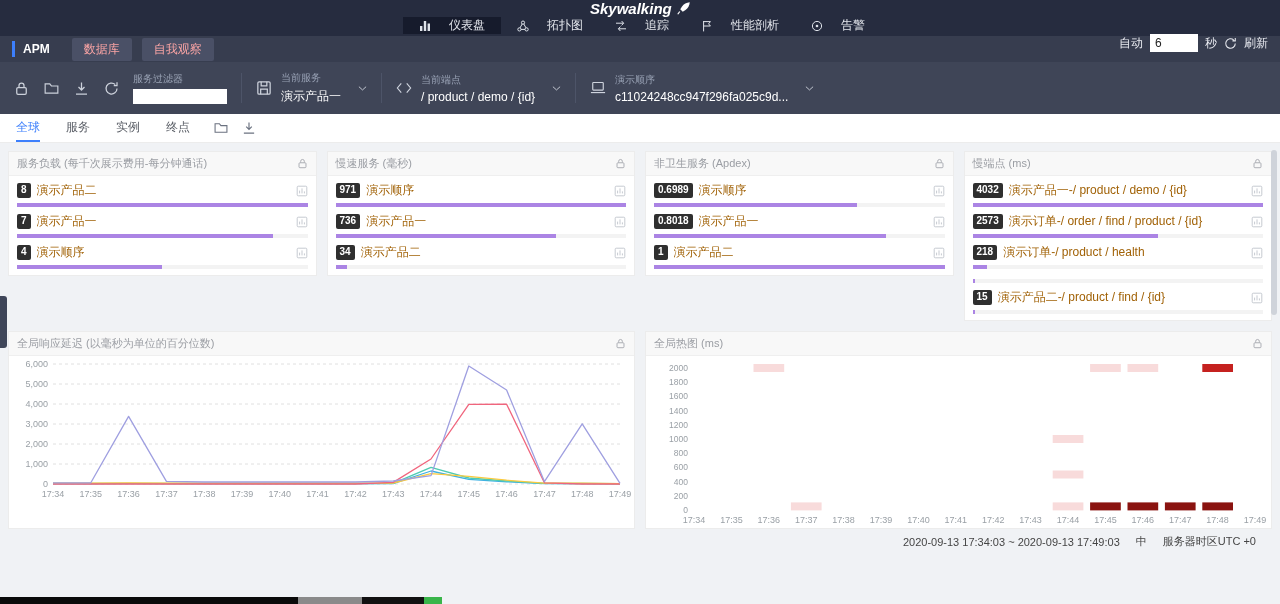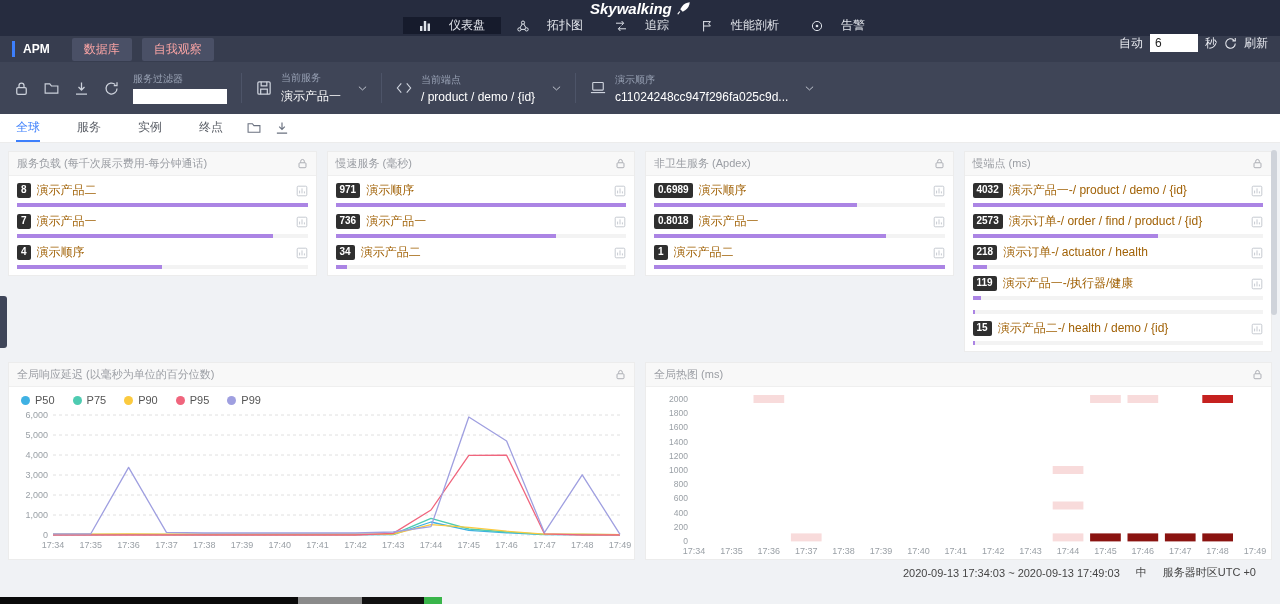--- a/index.html
+++ b/index.html
@@ -37,21 +37,21 @@
   .filter-group input { width:94px; height:15px; border:none; background:#fff; font-family:inherit; }
   .v-divider { width:1px; height:30px; background:#4d5468; }
   .selector { display:flex; align-items:center; gap:9px; cursor:pointer; }
   .selector .main-icon { width:16px; height:16px; color:#cfd4de; }
   .sel-label { font-size:10px; color:#98a1b4; margin-bottom:3px; }
   .sel-value { font-size:12px; color:#fff; }
   .selector .chev { width:9px; height:9px; color:#cfd4de; margin-left:8px; }
 
   
   .view-tabs { height:29px; background:#fff; display:flex; align-items:center; padding:0 16px; border-bottom:1px solid #ececec; }
-  .tabs-list { display:flex; gap:37px; height:100%; margin-right:24px; }
+  .tabs-list { display:flex; gap:26px; height:100%; margin-right:24px; }
   .view-tab { font-size:12px; color:#5a5e66; display:flex; align-items:center; height:100%; border-bottom:2px solid transparent; cursor:pointer; }
   .view-tab.active { color:#3d7ffc; border-bottom-color:#3d7ffc; }
   .view-tabs .tab-icon { width:14px; height:14px; color:#6b7280; margin-right:14px; cursor:pointer; }
 
   
   .content { padding:8px; }
   .panels-grid { display:grid; grid-template-columns:repeat(4,1fr); gap:10px; align-items:start; }
   .panel { background:#fff; border:1px solid #ececec; }
   .panel-header { height:24px; display:flex; align-items:center; background:#f8f8f8; border-bottom:1px solid #efefef; padding:0 8px; font-size:11px; color:#9a9da3; }
   .panel-header .lock { margin-left:auto; width:11px; height:11px; color:#a6a9af; cursor:pointer; }
@@ -480,56 +480,41 @@
                   </svg>
                 </span>
               </div>
               <div class="row-bar">
                 <div class="row-fill" style="width: 64%; background: rgb(171, 132, 228);"></div>
               </div>
             </div>
             <div class="metric-row">
               <div class="row-top">
                 <span class="badge">218</span>
-                <span class="row-name">演示订单-/ actuator / health</span>
+                <span class="row-name">演示订单-/ product / health</span>
                 <span class="icon row-icon">
                   <svg viewBox="0 0 12 12" fill="none" stroke="currentColor">
                     <rect x="1.2" y="1.2" width="9.6" height="9.6" rx="1"></rect>
                     <path d="M3.6 8.4V5.6M6 8.4V3.4M8.4 8.4V6.4"></path>
                   </svg>
                 </span>
               </div>
               <div class="row-bar">
                 <div class="row-fill" style="width: 5%; background: rgb(171, 132, 228);"></div>
               </div>
             </div>
             <div class="metric-row">
-              <div class="row-top">
-                <span class="badge">119</span>
-                <span class="row-name">演示产品一-/执行器/健康</span>
-                <span class="icon row-icon">
-                  <svg viewBox="0 0 12 12" fill="none" stroke="currentColor">
-                    <rect x="1.2" y="1.2" width="9.6" height="9.6" rx="1"></rect>
-                    <path d="M3.6 8.4V5.6M6 8.4V3.4M8.4 8.4V6.4"></path>
-                  </svg>
-                </span>
-              </div>
-              <div class="row-bar">
-                <div class="row-fill" style="width: 3%; background: rgb(171, 132, 228);"></div>
-              </div>
-            </div>
-            <div class="metric-row">
               <div class="row-bar">
                 <div class="row-fill" style="width: 1%; background: rgb(171, 132, 228);"></div>
               </div>
             </div>
             <div class="metric-row">
               <div class="row-top">
                 <span class="badge">15</span>
-                <span class="row-name">演示产品二-/ health / demo / {id}</span>
+                <span class="row-name">演示产品二-/ product / find / {id}</span>
                 <span class="icon row-icon">
                   <svg viewBox="0 0 12 12" fill="none" stroke="currentColor">
                     <rect x="1.2" y="1.2" width="9.6" height="9.6" rx="1"></rect>
                     <path d="M3.6 8.4V5.6M6 8.4V3.4M8.4 8.4V6.4"></path>
                   </svg>
                 </span>
               </div>
               <div class="row-bar">
                 <div class="row-fill" style="width: 1%; background: rgb(171, 132, 228);"></div>
               </div>
@@ -542,42 +527,20 @@
       <div class="panel chart-panel">
         <div class="panel-header">
           <span>全局响应延迟 (以毫秒为单位的百分位数)</span>
           <span class="icon lock">
               <svg viewBox="0 0 12 12" fill="none" stroke="currentColor">
                 <rect x="2.2" y="5.2" width="7.6" height="5.4" rx="1"></rect>
                 <path d="M4 5V3.6a2 2 0 0 1 4 0V5"></path>
               </svg>
             </span>
         </div>
-        <div class="legend">
-            <div class="legend-item">
-              <span class="legend-dot" style="background: rgb(63, 177, 227);"></span>
-              <span>P50</span>
-            </div>
-            <div class="legend-item">
-              <span class="legend-dot" style="background: rgb(78, 203, 177);"></span>
-              <span>P75</span>
-            </div>
-            <div class="legend-item">
-              <span class="legend-dot" style="background: rgb(251, 202, 63);"></span>
-              <span>P90</span>
-            </div>
-            <div class="legend-item">
-              <span class="legend-dot" style="background: rgb(240, 101, 125);"></span>
-              <span>P95</span>
-            </div>
-            <div class="legend-item">
-              <span class="legend-dot" style="background: rgb(159, 159, 224);"></span>
-              <span>P99</span>
-            </div>
-          </div>
         <svg id="latency-svg" height="146" viewBox="0 0 617 146">
             <line x1="40" y1="128" x2="607" y2="128" stroke="#e0e0e0" stroke-dasharray="3 3"></line>
             <text x="35" y="131" text-anchor="end" font-size="9" fill="#9aa0a6">0</text>
             <line x1="40" y1="108" x2="607" y2="108" stroke="#e0e0e0" stroke-dasharray="3 3"></line>
             <text x="35" y="111" text-anchor="end" font-size="9" fill="#9aa0a6">1,000</text>
             <line x1="40" y1="88.00000000000001" x2="607" y2="88.00000000000001" stroke="#e0e0e0" stroke-dasharray="3 3"></line>
             <text x="35" y="91.00000000000001" text-anchor="end" font-size="9" fill="#9aa0a6">2,000</text>
             <line x1="40" y1="68" x2="607" y2="68" stroke="#e0e0e0" stroke-dasharray="3 3"></line>
             <text x="35" y="71" text-anchor="end" font-size="9" fill="#9aa0a6">3,000</text>
             <line x1="40" y1="48.00000000000001" x2="607" y2="48.00000000000001" stroke="#e0e0e0" stroke-dasharray="3 3"></line>

